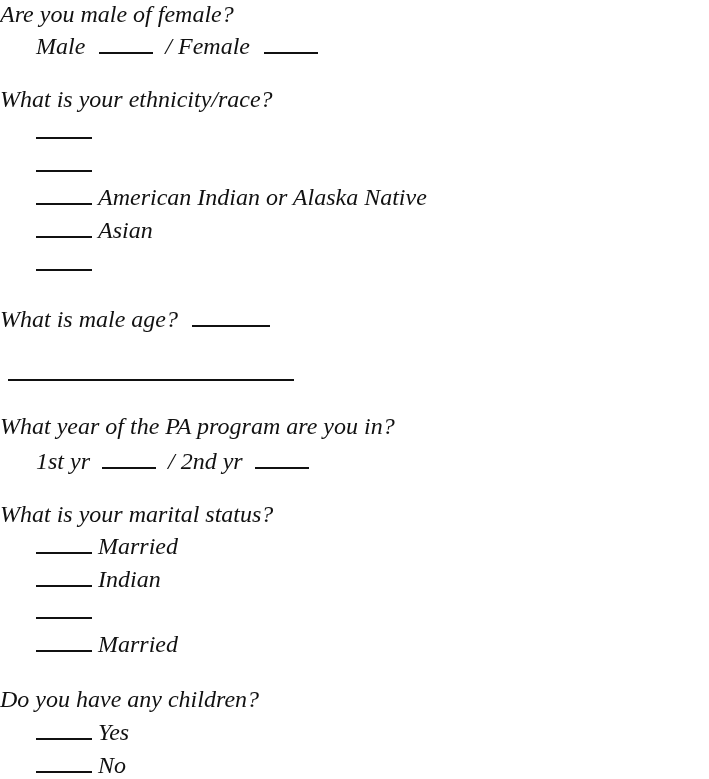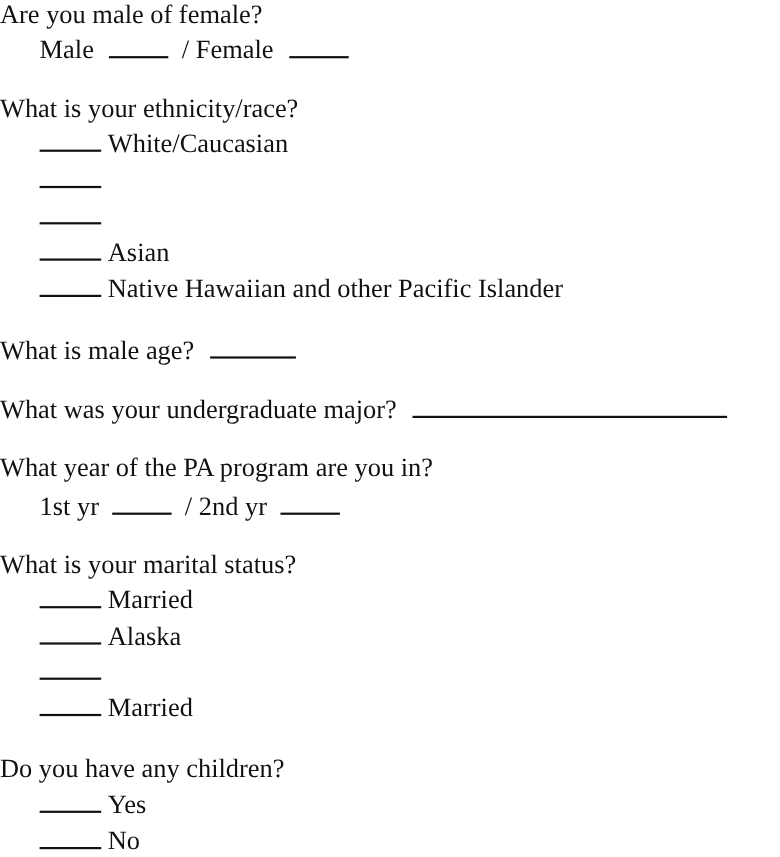--- a/index.html
+++ b/index.html
@@ -1,18 +1,18 @@
 <!DOCTYPE html>
 <html><head>
 <meta charset="utf-8">
 <style>
   html, body { margin:0; padding:0; background:#fff; }
   body { width:709px; height:779px; position:relative; overflow:hidden;
          font-family:"Liberation Serif", "DejaVu Serif", serif; font-size:24px; color:#111; }
-  .line { position:absolute; left:0; white-space:nowrap; line-height:28px; height:28px; }
+  .line { position:absolute; left:0; white-space:nowrap; line-height:28px; height:28px;font-style:italic; }
   .ind { left:36px; }
   .blank { display:inline-block; border-bottom:2px solid #111; height:18px; vertical-align:baseline; margin-right:6px; }
   .b4 { width:54px; }
   .b5 { width:56px; }
   .b6 { width:78px; }
   .blong { width:286px; }
   .sep { margin:0 6px; }
 </style>
 </head>
 <body>
@@ -20,46 +20,45 @@
 <div>
 
   <div class="line" style="top:0px">Are you male of female?</div>
   <div class="line ind" style="top:32px">
     <span>Male</span>
     <span class="blank b4" style="margin-left:8px"></span><span class="sep">/</span><span>Female</span>
     <span class="blank b4" style="margin-left:8px"></span>
   </div>
 
   <div class="line" style="top:85px">What is your ethnicity/race?</div>
-  <div class="line ind" style="top:117px"><span class="blank b5"></span><span>White/Caucasian</span></div>
+  <div class="line ind" style="top:117px"><span class="blank b5"></span></div>
   <div class="line ind" style="top:150px"><span class="blank b5"></span></div>
-  <div class="line ind" style="top:183px"><span class="blank b5"></span></div>
+  <div class="line ind" style="top:183px"><span class="blank b5"></span><span>American Indian or Alaska Native</span></div>
   <div class="line ind" style="top:216px"><span class="blank b5"></span><span>Asian</span></div>
-  <div class="line ind" style="top:249px"><span class="blank b5"></span><span>Native Hawaiian and other Pacific Islander</span></div>
+  <div class="line ind" style="top:249px"><span class="blank b5"></span></div>
 
   <div class="line" style="top:305px">
     <span>What is male age?</span>
     <span class="blank b6" style="margin-left:8px"></span>
   </div>
 
   <div class="line" style="top:359px">
-    <span>What was your undergraduate major?</span>
     <span class="blank blong" style="margin-left:8px"></span>
   </div>
 
   <div class="line" style="top:412px">What year of the PA program are you in?</div>
   <div class="line ind" style="top:447px">
     <span>1st yr</span>
     <span class="blank b4" style="margin-left:6px"></span><span class="sep">/</span><span>2nd yr</span>
     <span class="blank b4" style="margin-left:6px"></span>
   </div>
 
   <div class="line" style="top:500px">What is your marital status?</div>
   <div class="line ind" style="top:532px"><span class="blank b5"></span><span>Married</span></div>
-  <div class="line ind" style="top:565px"><span class="blank b5"></span><span>Alaska</span></div>
+  <div class="line ind" style="top:565px"><span class="blank b5"></span><span>Indian</span></div>
   <div class="line ind" style="top:597px"><span class="blank b5"></span></div>
   <div class="line ind" style="top:630px"><span class="blank b5"></span><span>Married</span></div>
 
   <div class="line" style="top:685px">Do you have any children?</div>
   <div class="line ind" style="top:718px"><span class="blank b5"></span><span>Yes</span></div>
   <div class="line ind" style="top:751px"><span class="blank b5"></span><span>No</span></div>
 
 </div>
 
 </body></html>

